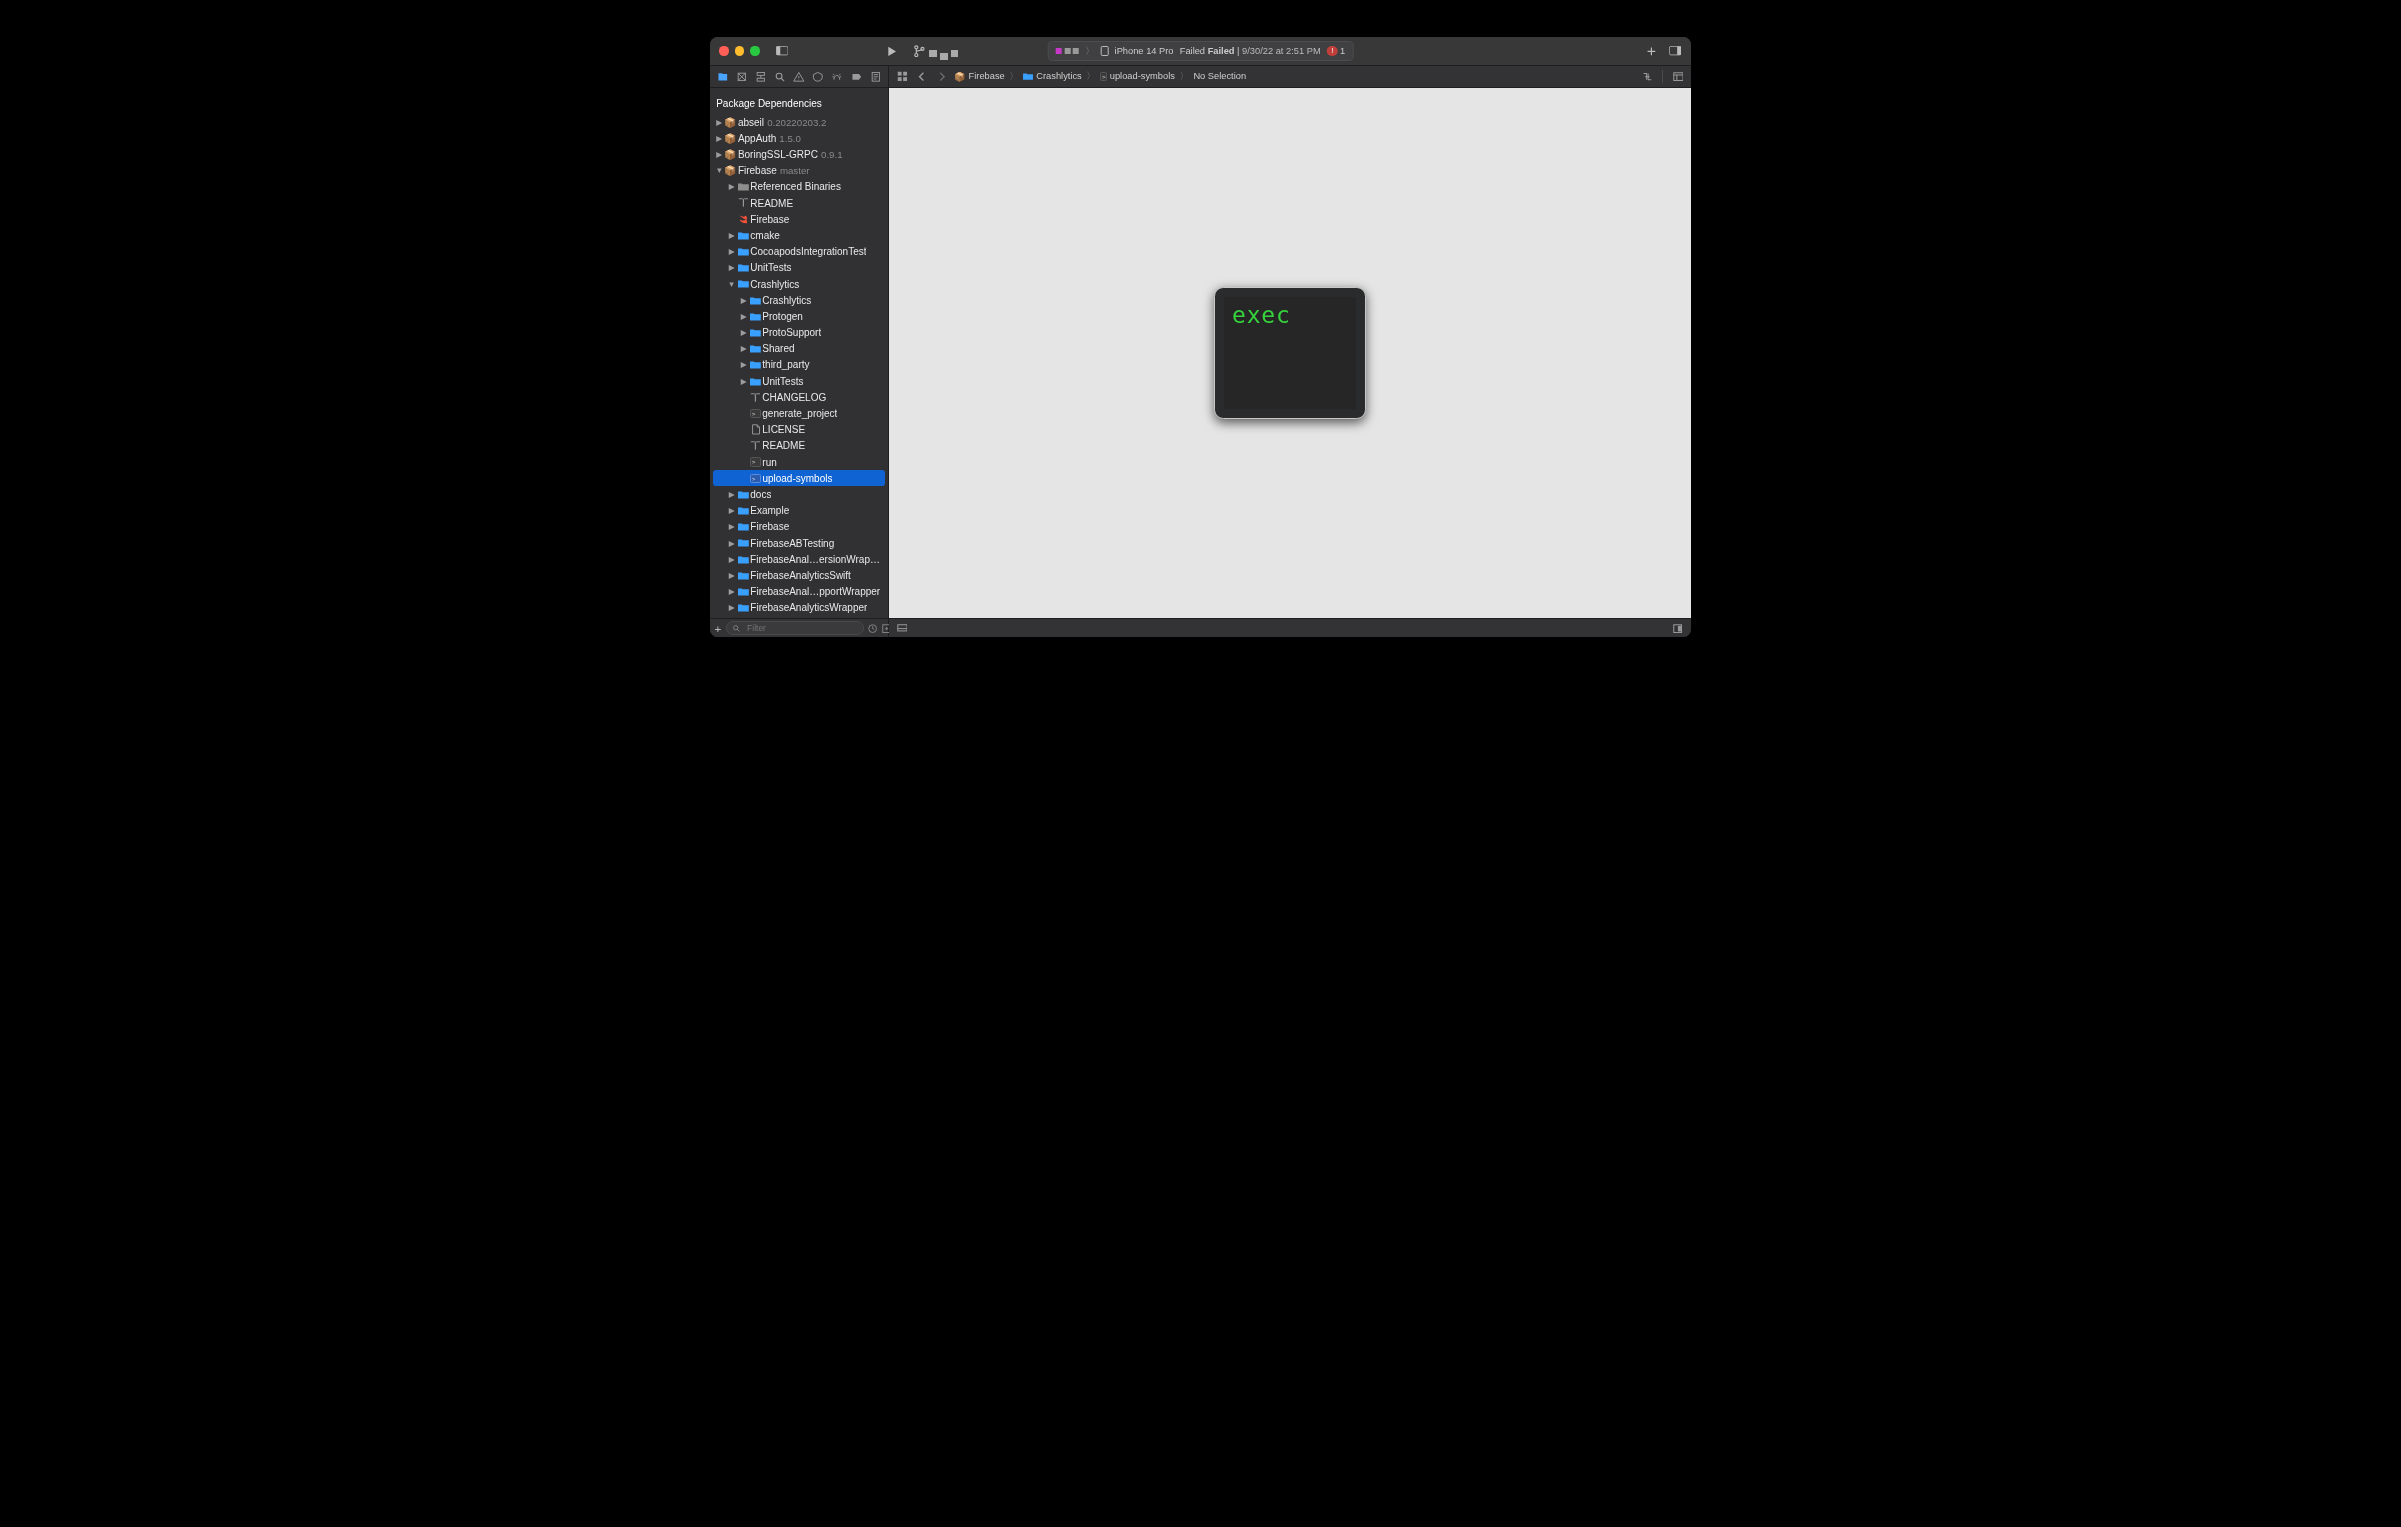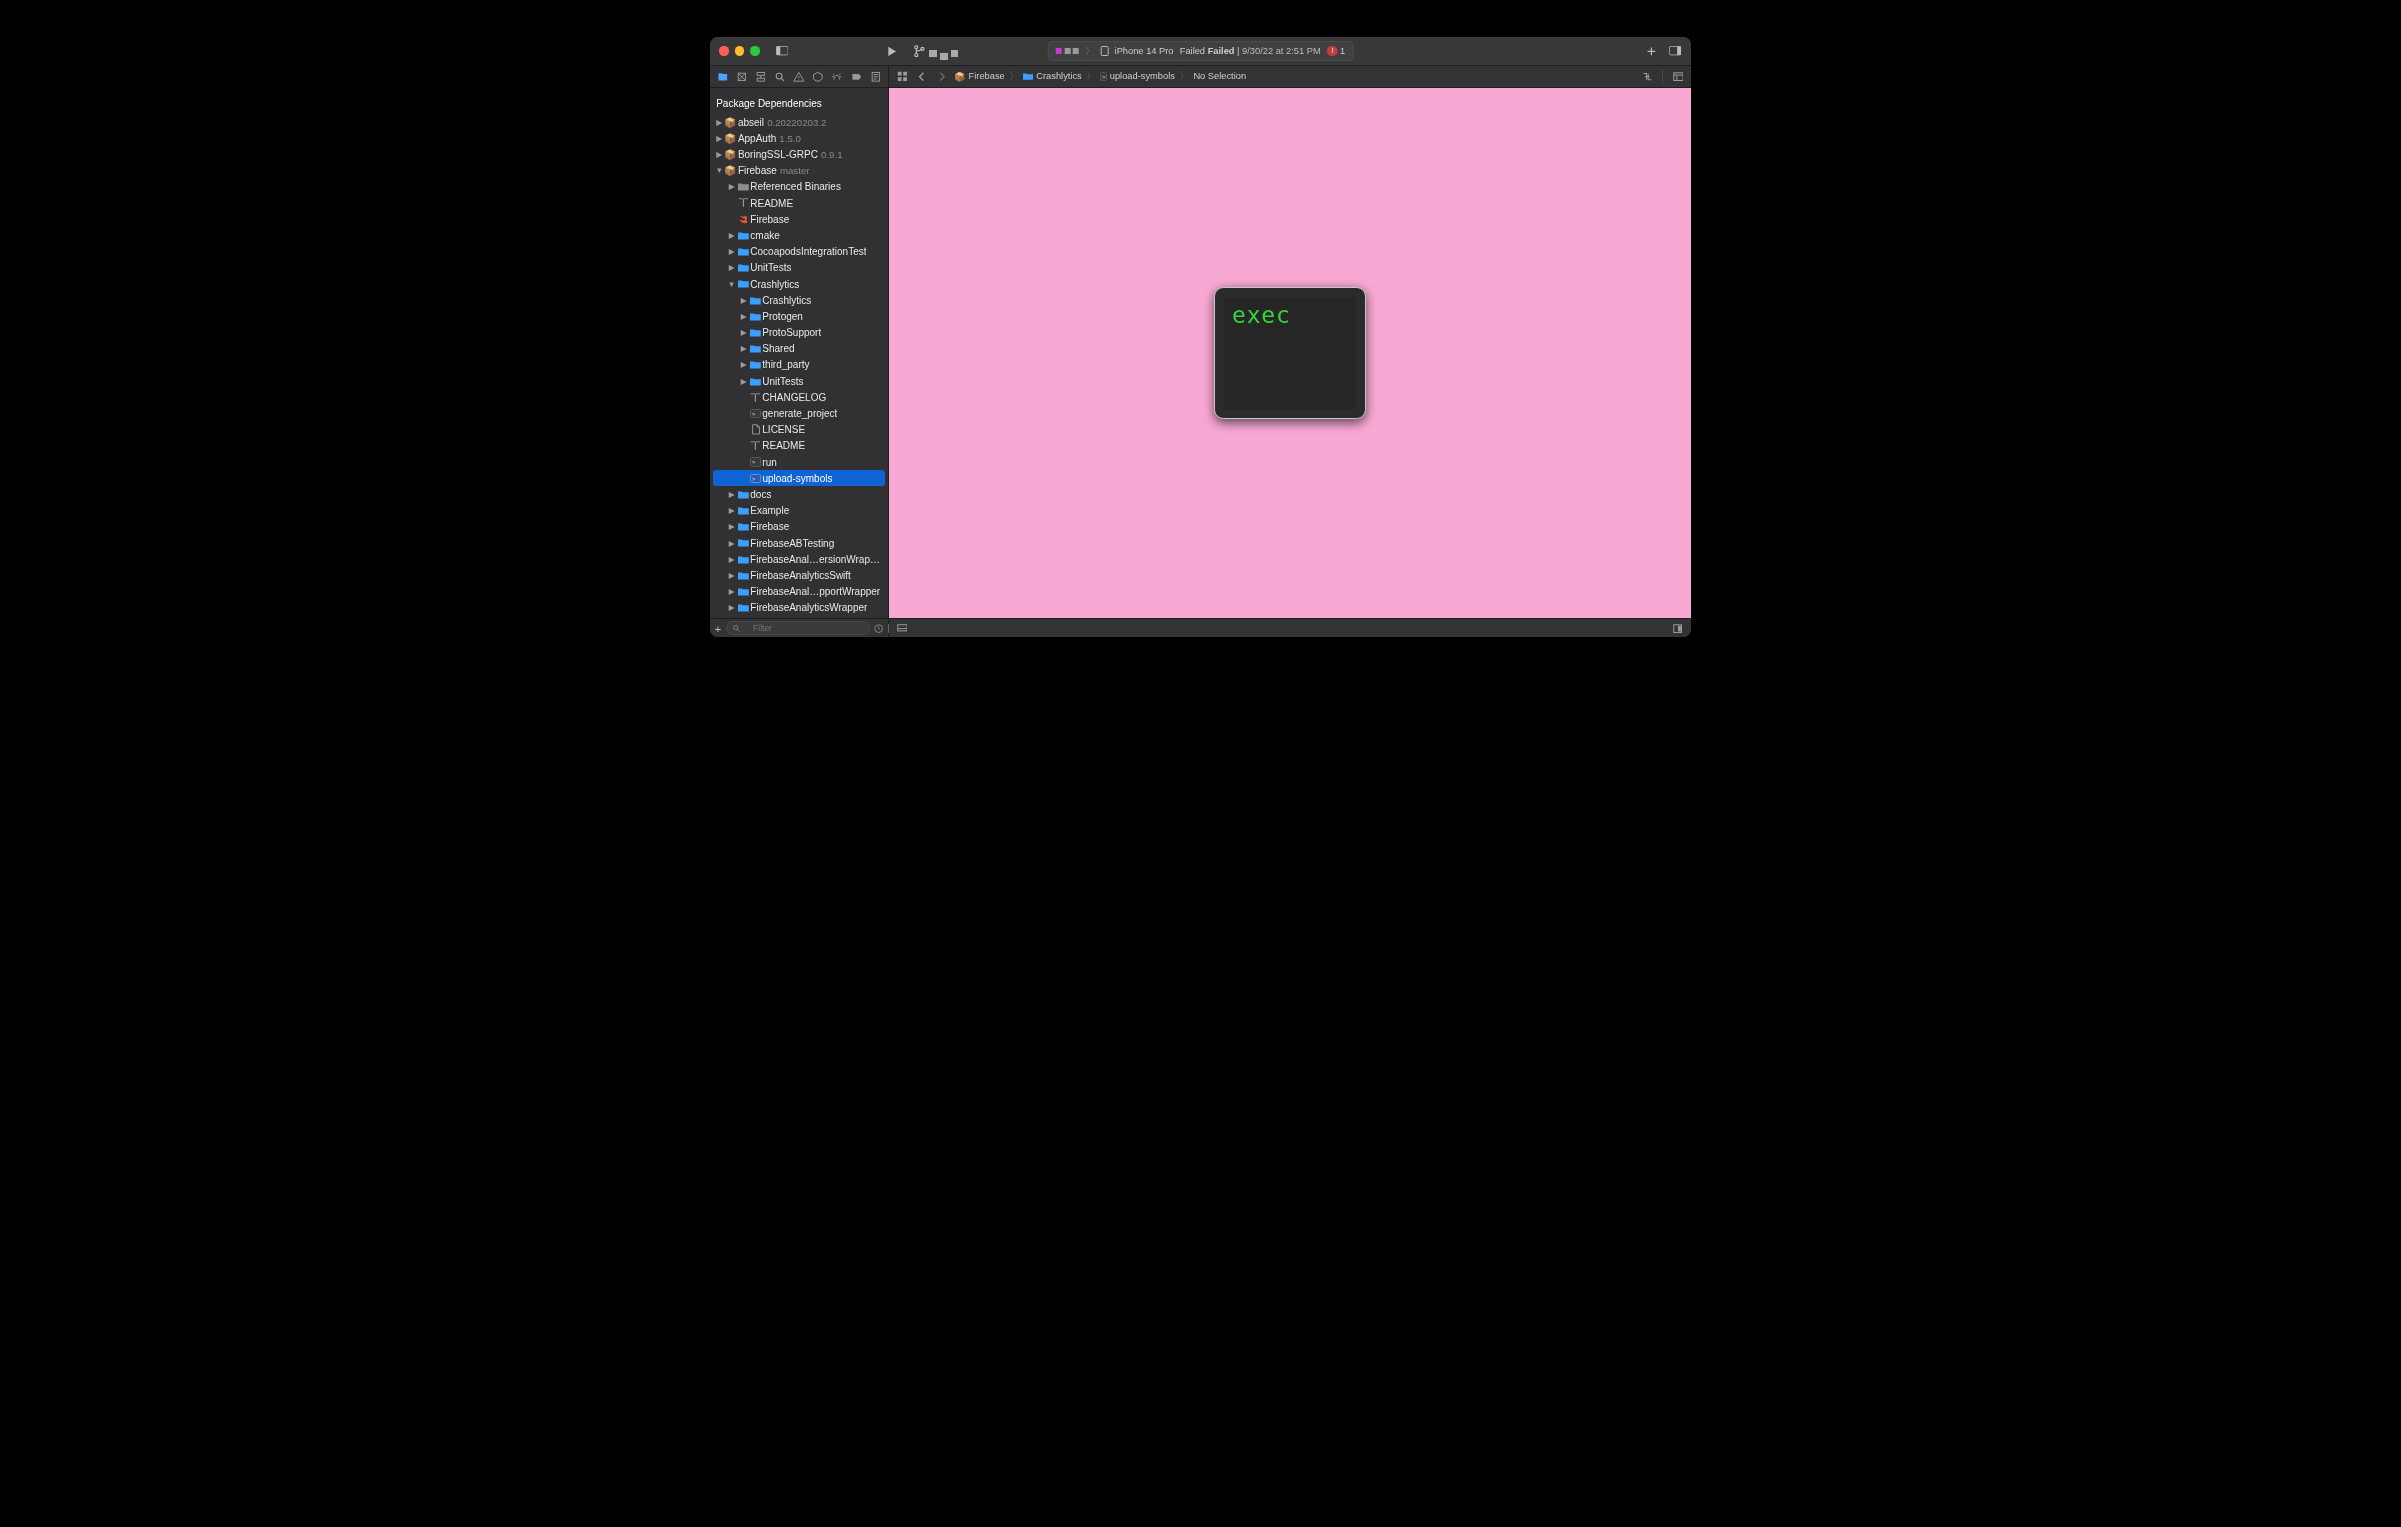--- a/index.html
+++ b/index.html
@@ -95,32 +95,32 @@
   .pkg-ico { color:#d6a24a; }
   .folder-ico { color:#3aa0ff; }
   .grey-ico { color:#8e8e8e; }
   .swift-ico { color:#f05138; }
   .term-ico { color:#cfcfcf; background:#3a3a3a; border:0.8px solid #555; width:10.8px; height:9.3px; border-radius:1.5px; font-size:6.2px; line-height:7.7px; text-align:left; padding-left:0.8px; }
   .term-ico:before { content:">"; color:#ddd; }
 
   
   .sb-foot { height:18.6px; border-top:0.8px solid #1e1e1e; display:flex; align-items:center; gap:4.6px; padding:0 4.6px; background:#333335; }
   .sb-foot .plus { color:#bbb; width:12.4px; text-align:center; font-size:11.6px; }
-  .sb-foot .filter { flex:1; height:14px; background:#3a3a3c; border:0.8px solid #4a4a4a; border-radius:7px; display:flex; align-items:center; padding:0 4.6px; gap:13px; }
+  .sb-foot .filter { flex:1; height:14px; background:#3a3a3c; border:0.8px solid #4a4a4a; border-radius:7px; display:flex; align-items:center; padding:0 4.6px; gap:7px; }
   .sb-foot .filter input { flex:1; background:transparent; border:0; outline:0; color:#ccc; font-size:8.5px; }
   .sb-foot .tiny { width:12.4px; height:12.4px; color:#888; display:flex; align-items:center; justify-content:center; }
 
   
   .editor { flex:1; background:#1e1e1e; display:flex; flex-direction:column; min-width:0; }
   .jumpbar { height:21.7px; background:#333335; border-bottom:0.8px solid #1e1e1e; display:flex; align-items:center; padding:0 4.6px; gap:3.1px; color:#cfcfcf; font-size:9.3px; }
   .jumpbar .jbtn { width:17px; display:flex; justify-content:center; color:#9a9a9a; }
   .jumpbar .crumb { display:flex; align-items:center; gap:3.1px; }
   .jumpbar .sep { color:#7a7a7a; margin:0 1.5px; }
   .jumpbar .spacer { flex:1; }
-  .editor-canvas { flex:1; position:relative; background:#f9a8d4; display:flex; align-items:center; justify-content:center; }
+  .editor-canvas { flex:1; position:relative; background:#e5e5e5; display:flex; align-items:center; justify-content:center; }
   .exec-card {
     width:152px; height:132px; border-radius:9.3px; border:1.5px solid #c8c8c8;
     background:#2a2b2c; box-shadow:0 3.1px 10.8px rgba(0,0,0,.6);
     padding:9.3px; display:flex; flex-direction:column;
   }
   .exec-inner { flex:1; background:#262626; border-radius:1.5px; padding:4.6px 7.7px; }
   .exec-inner .txt { font-family: ui-monospace, Menlo, monospace; font-size:23px; color:#35d43c; letter-spacing:0.8px; }
   .editor-foot { height:18.6px; border-top:0.8px solid #1e1e1e; background:#333335; display:flex; align-items:center; padding:0 4.6px; }
   .editor-foot .eb { width:17px; color:#9a9a9a; display:flex; justify-content:center; }
   .editor-foot .spacer { flex:1; }

